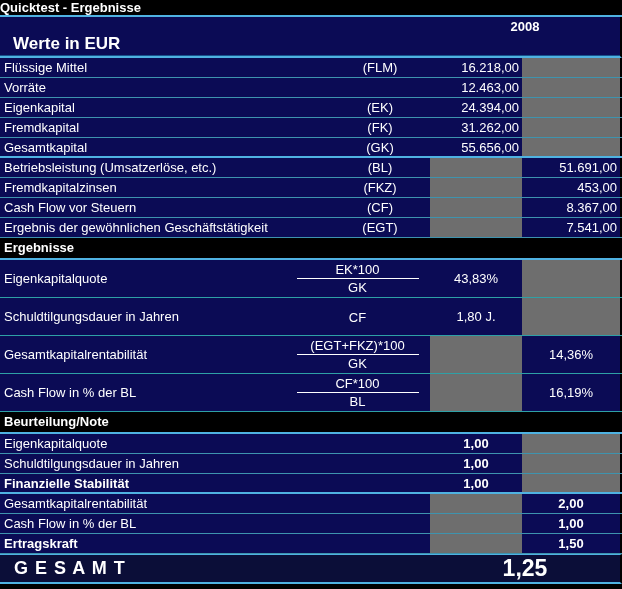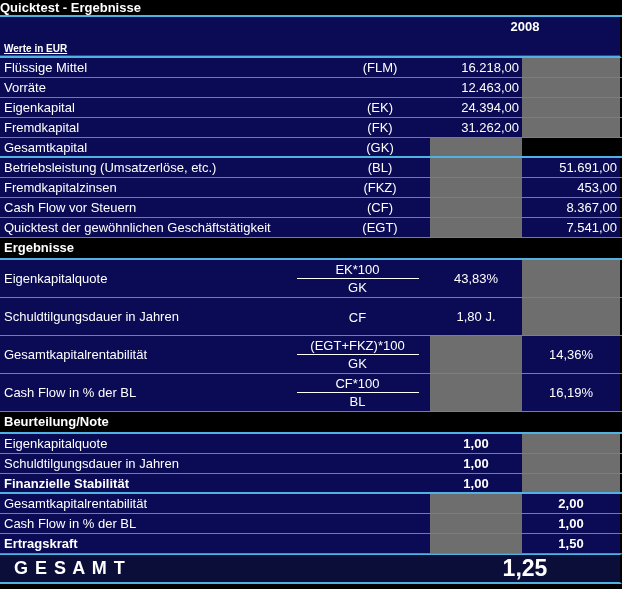--- a/index.html
+++ b/index.html
@@ -12,22 +12,22 @@
   .titlebar {
     height:15px; line-height:15px; background:#000;
     font-size:13px; font-weight:bold; border-bottom:2px solid #4FB2E2;
   }
   
   .header {
     height:39px; background:#0B0B55; display:flex;
     border-bottom:2px solid #4FB2E2; box-shadow: inset 0 -1px 0 #17528C;
     border-right:2px solid #000;
   }
-  .h-left { width:430px; display:flex; align-items:flex-end; padding:0 0 2px 4px;
-            font-size:10px; font-weight:bold;text-decoration:underline; }
+  .h-left { width:430px; display:flex; align-items:flex-end; padding:0 0 2px 13px;
+            font-size:17px; font-weight:bold; }
   .h-right { width:190px; display:flex; flex-direction:column;gap:28px; }
   .h-year { height:18px; line-height:20px; text-align:center; font-size:13px; font-weight:bold; }
   .h-cols { flex:1; display:flex;align-items:center; }
   .h-col { font-size:13px; font-weight:bold; text-align:center; line-height:20px; }
   .h-col.b { width:92px; } .h-col.g { width:98px; }
 
   
   .row  { display:grid; grid-template-columns:330px 100px 92px 98px 1fr;
           height:19px; background:#000; border-bottom:1px solid #3E93AE; }
   .row.bright { height:18px; border-bottom:2px solid #4FB2E2;text-align:center; }
@@ -113,20 +113,21 @@
   <div class="row">
     <div class="cell lbl">Fremdkapital</div>
     <div class="cell code">(FK)</div>
     <div class="cell num">31.262,00</div>
     <div class="cell gray"></div>
     <div class="edge"></div>
   </div>
   <div class="row bright">
     <div class="cell lbl">Gesamtkapital</div>
     <div class="cell code">(GK)</div>
+    <div class="cell num">55.656,00</div>
     <div class="cell gray"></div>
     <div class="edge"></div>
   </div>
 
   <div class="row">
     <div class="cell lbl">Betriebsleistung (Umsatzerlöse, etc.)</div>
     <div class="cell code">(BL)</div>
     <div class="cell gray"></div>
     <div class="cell num">51.691,00</div>
     <div class="edge"></div>
@@ -139,21 +140,21 @@
     <div class="edge"></div>
   </div>
   <div class="row">
     <div class="cell lbl">Cash Flow vor Steuern</div>
     <div class="cell code">(CF)</div>
     <div class="cell gray"></div>
     <div class="cell num">8.367,00</div>
     <div class="edge"></div>
   </div>
   <div class="row">
-    <div class="cell lbl">Quicktest der gewöhnlichen Geschäftstätigkeit</div>
+    <div class="cell lbl">Ergebnis der gewöhnlichen Geschäftstätigkeit</div>
     <div class="cell code">(EGT)</div>
     <div class="cell gray"></div>
     <div class="cell num">7.541,00</div>
     <div class="edge"></div>
   </div>
 
   <div class="sechead">Ergebnisse</div>
 
   <div class="frow">
     <div class="cell lbl">Eigenkapitalquote</div>

